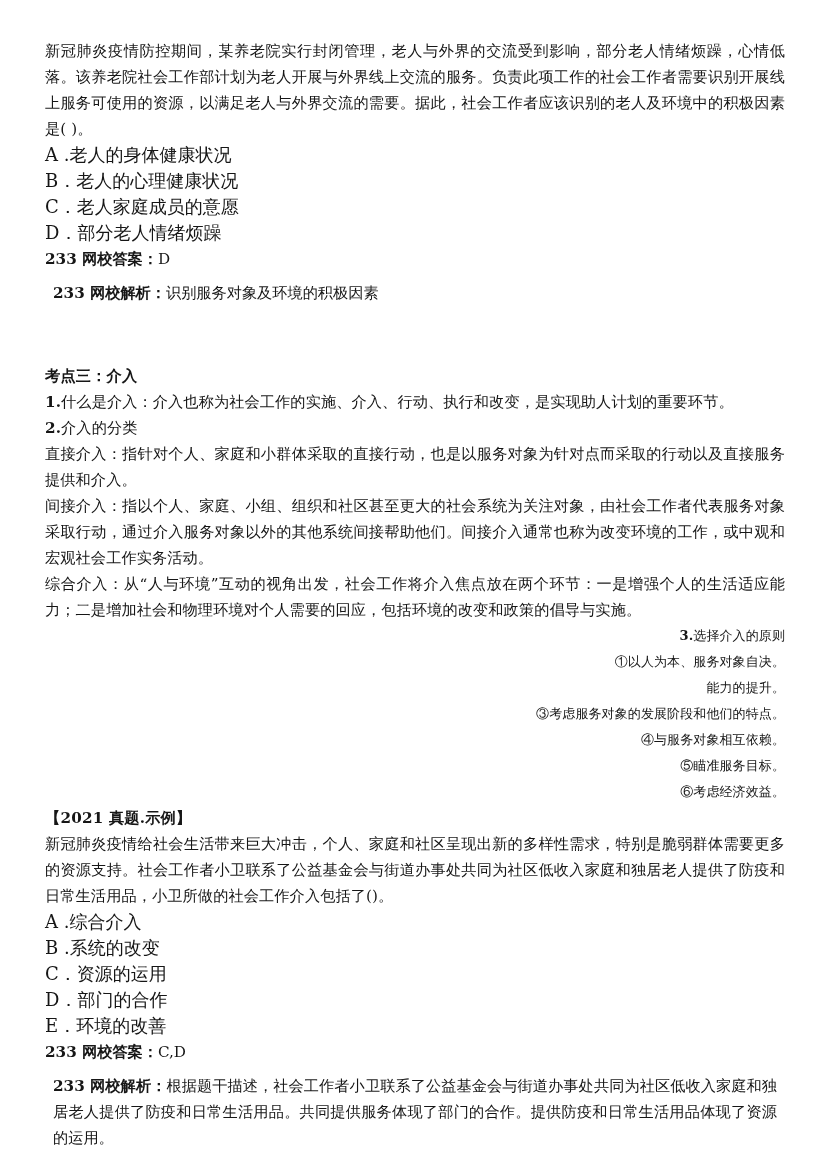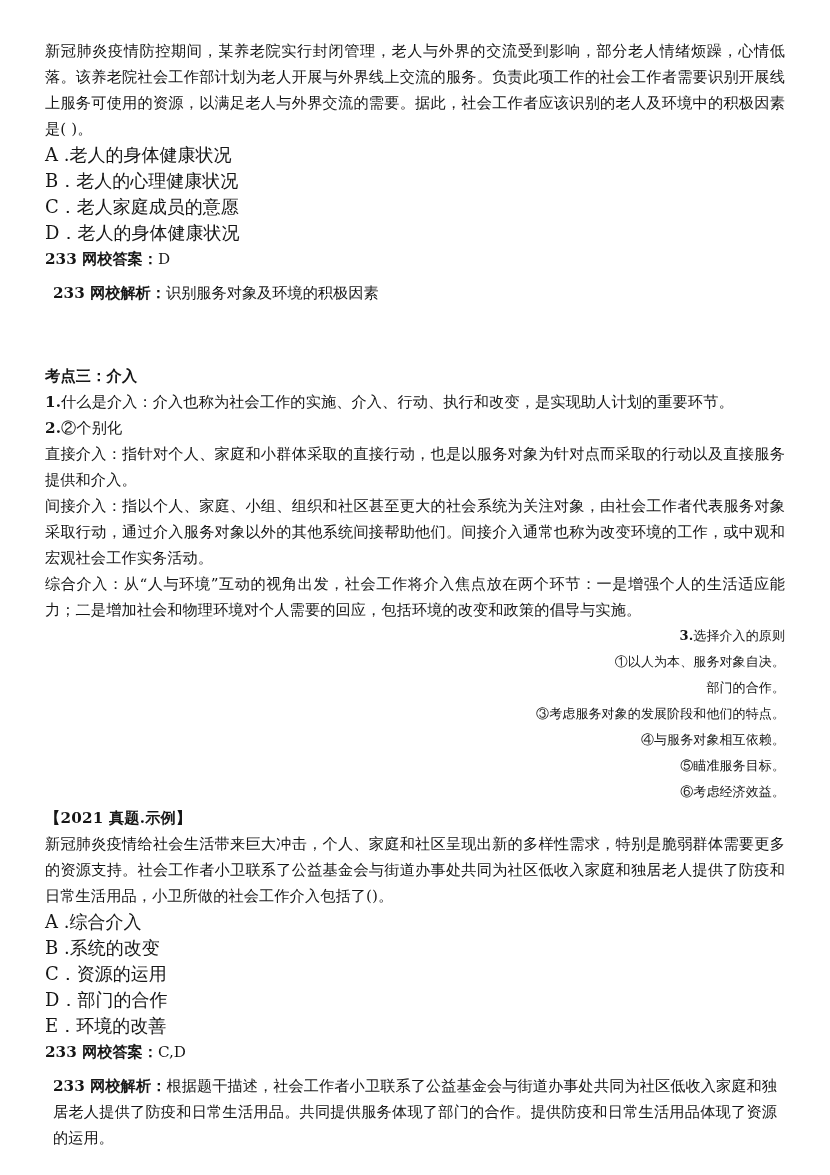--- a/index.html
+++ b/index.html
@@ -86,42 +86,42 @@
 <body>
 
 <div class="page">
   <div class="doc">
 
     <div>
       <p class="para">新冠肺炎疫情防控期间，某养老院实行封闭管理，老人与外界的交流受到影响，部分老人情绪烦躁，心情低落。该养老院社会工作部计划为老人开展与外界线上交流的服务。负责此项工作的社会工作者需要识别开展线上服务可使用的资源，以满足老人与外界交流的需要。据此，社会工作者应该识别的老人及环境中的积极因素是( )。</p>
       <p class="opt">A .老人的身体健康状况</p>
       <p class="opt">B．老人的心理健康状况</p>
       <p class="opt">C．老人家庭成员的意愿</p>
-      <p class="opt">D．老人的身体健康状况</p>
+      <p class="opt">D．部分老人情绪烦躁</p>
       <p class="answer-line"><span class="lbl">233</span><span class="lbl">&nbsp;</span><span class="lbl">网校答案：</span><span>D</span></p>
       <p class="analysis-line"><span class="lbl">233</span><span class="lbl">&nbsp;</span><span class="lbl">网校解析：</span><span>识别服务对象及环境的积极因素</span></p>
     </div>
 
     <div class="gap-lg"></div>
 
     <div>
       <p class="heading">考点三：介入</p>
 
       <p class="para"><span class="num-lead">1.</span><span>什么是介入：介入也称为社会工作的实施、介入、行动、执行和改变，是实现助人计划的重要环节。</span></p>
 
-      <p class="para"><span class="num-lead">2.</span><span>②个别化</span></p>
+      <p class="para"><span class="num-lead">2.</span><span>介入的分类</span></p>
 
       <p class="para">直接介入：指针对个人、家庭和小群体采取的直接行动，也是以服务对象为针对点而采取的行动以及直接服务提供和介入。</p>
       <p class="para">间接介入：指以个人、家庭、小组、组织和社区甚至更大的社会系统为关注对象，由社会工作者代表服务对象采取行动，通过介入服务对象以外的其他系统间接帮助他们。间接介入通常也称为改变环境的工作，或中观和宏观社会工作实务活动。</p>
       <p class="para">综合介入：从“人与环境”互动的视角出发，社会工作将介入焦点放在两个环节：一是增强个人的生活适应能力；二是增加社会和物理环境对个人需要的回应，包括环境的改变和政策的倡导与实施。</p>
 
       <p class="line"><span class="num-lead">3.</span><span>选择介入的原则</span></p>
 
       <p class="line">①以人为本、服务对象自决。</p>
-      <p class="line">部门的合作。</p>
+      <p class="line">能力的提升。</p>
       <p class="line">③考虑服务对象的发展阶段和他们的特点。</p>
       <p class="line">④与服务对象相互依赖。</p>
       <p class="line">⑤瞄准服务目标。</p>
       <p class="line">⑥考虑经济效益。</p>
     </div>
 
     <div>
       <p class="heading">【2021 真题.示例】</p>
       <p class="para">新冠肺炎疫情给社会生活带来巨大冲击，个人、家庭和社区呈现出新的多样性需求，特别是脆弱群体需要更多的资源支持。社会工作者小卫联系了公益基金会与街道办事处共同为社区低收入家庭和独居老人提供了防疫和日常生活用品，小卫所做的社会工作介入包括了()。</p>
       <p class="opt">A .综合介入</p>

